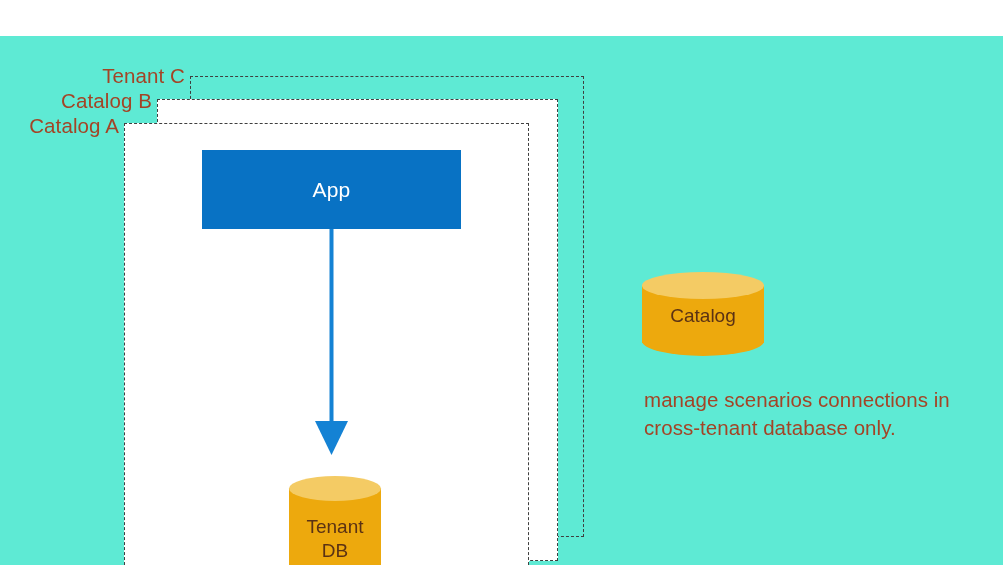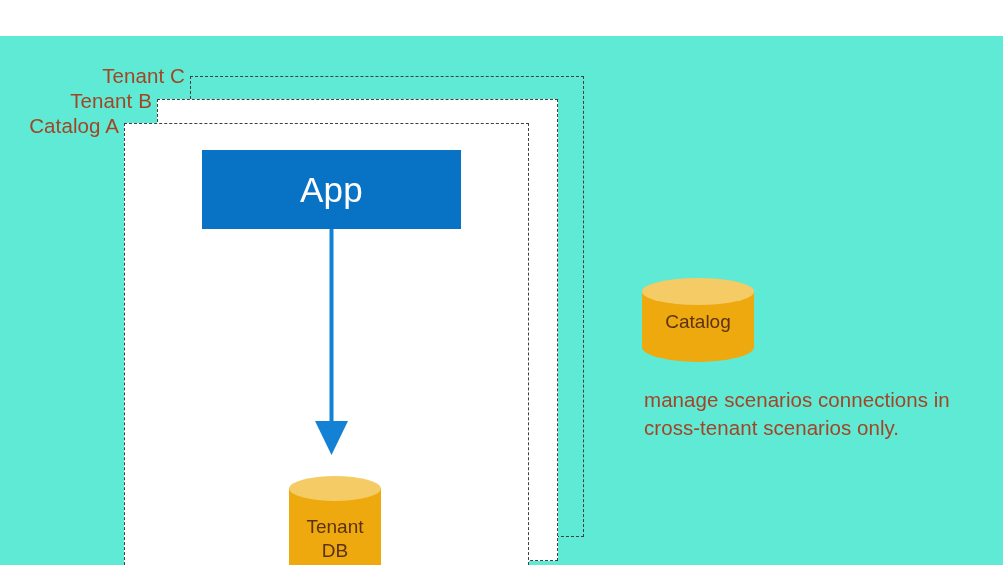--- a/index.html
+++ b/index.html
@@ -54,21 +54,21 @@
     position: absolute;
     left: 202px;
     top: 114px;
     width: 259px;
     height: 79px;
     background: #0872c4;
     color: #ffffff;
     display: flex;
     align-items: center;
     justify-content: center;
-    font-size: 35px;
+    font-size: 21px;
     letter-spacing: 0.2px;
     z-index: 5;
   }
 
   
   .arrow {
     position: absolute;
     left: 305px;
     top: 193px;
     width: 54px;
@@ -113,21 +113,21 @@
   }
 
   
   .cyl-tenantdb { left: 289px; top: 440px; width: 92px; height: 104px; }
   .cyl-tenantdb .cyl-body   { top: 12px; height: 80px; }
   .cyl-tenantdb .cyl-bottom { top: 72px; height: 32px; }
   .cyl-tenantdb .cyl-top    { top: 0px;  height: 25px; }
   .cyl-tenantdb .cyl-label  { top: 39px; }
 
   
-  .cyl-catalog { left: 642px; top: 242px; width: 112px; height: 84px; }
+  .cyl-catalog { left: 642px; top: 236px; width: 122px; height: 84px; }
   .cyl-catalog .cyl-body   { top: 13px; height: 58px; }
   .cyl-catalog .cyl-bottom { top: 54px; height: 30px; }
   .cyl-catalog .cyl-top    { top: 0px;  height: 27px; }
   .cyl-catalog .cyl-label  { top: 32px; }
 
   
   .caption {
     position: absolute;
     left: 644px;
     top: 350px;
@@ -143,21 +143,21 @@
 </head>
 <body>
 
 <div id="canvas">
 
   <div class="tenant-box tenant-box-c"></div>
   <div class="tenant-box tenant-box-b"></div>
   <div class="tenant-box tenant-box-a"></div>
 
   <div class="tenant-label tenant-label-c">Tenant C</div>
-  <div class="tenant-label tenant-label-b">Tenant B</div>
+  <div class="tenant-label tenant-label-b">Catalog B</div>
   <div class="tenant-label tenant-label-a">Catalog A</div>
 
   <div class="app-box">
     <span>App</span>
   </div>
 
   <div class="arrow">
     <svg width="54" height="228" viewBox="0 0 54 228" xmlns="http://www.w3.org/2000/svg">
       <line x1="26.5" y1="0" x2="26.5" y2="196" stroke="#1482D4" stroke-width="4"></line>
       <polygon points="26.5,226 10,192 43,192" fill="#1482D4"></polygon>
@@ -176,16 +176,16 @@
 
   <div class="cylinder cyl-catalog">
     <div class="cyl-bottom"></div>
     <div class="cyl-body"></div>
     <div class="cyl-top"></div>
     <div class="cyl-label">Catalog</div>
   </div>
 
   <div class="caption">
     <div>manage scenarios connections in</div>
-    <div>cross-tenant scenarios only.</div>
+    <div>cross-tenant database only.</div>
   </div>
 
 </div>
 
 </body></html>

